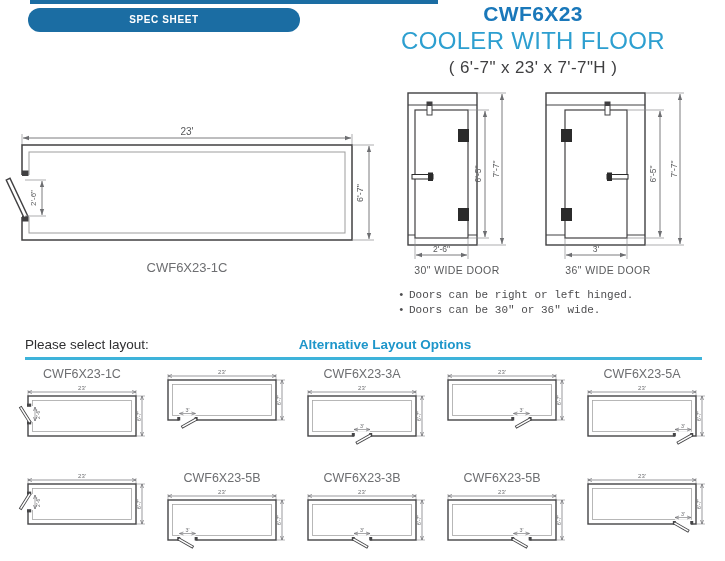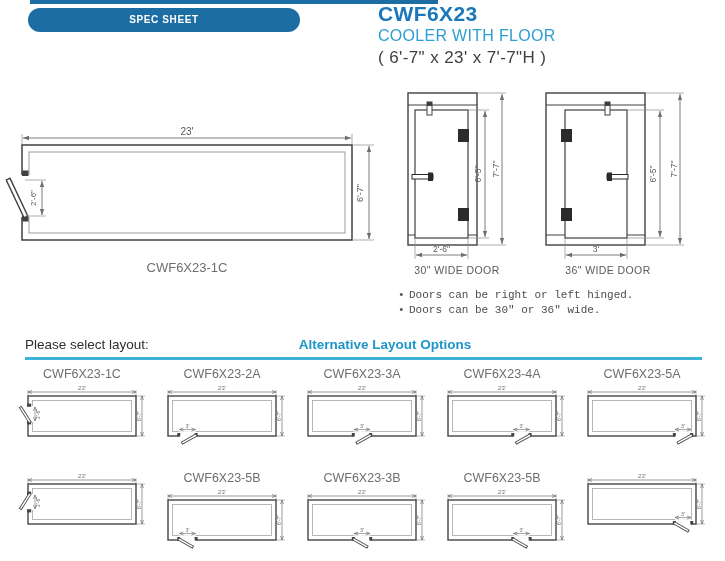--- a/index.html
+++ b/index.html
@@ -7,23 +7,23 @@
     position:relative;width:725px;height:561px;background:#fff;overflow:hidden;
     font-family:"Liberation Sans",sans-serif;color:#414042;
   }
   
   #top-rule{position:absolute;left:30px;top:0;width:408px;height:4px;background:#1b6da3;}
   #spec-pill{
     position:absolute;left:28px;top:8px;width:272px;height:24px;border-radius:13px;
     background:#1b6da3;color:#fff;font-weight:bold;font-size:10px;letter-spacing:.6px;
     text-align:center;line-height:24px;
   }
-  #title-block{position:absolute;left:378px;top:2px;width:310px;}
+  #title-block{position:absolute;left:378px;top:2px;width:310px;text-align:center;}
   #title-model{font-size:21px;font-weight:bold;color:#1a78ba;letter-spacing:.4px;}
-  #title-product{font-size:16px;color:#2d9fd0;margin-top:1px;letter-spacing:.3px;}
+  #title-product{font-size:24px;color:#2d9fd0;margin-top:1px;letter-spacing:.3px;}
   #title-dims{font-size:17px;color:#3f3f41;margin-top:3px;letter-spacing:.4px;}
   
   svg{display:block;}
   svg text{font-family:"Liberation Sans",sans-serif;}
   #plan-svg{position:absolute;left:0;top:125px;}
   #door1-svg{position:absolute;left:395px;top:85px;}
   #door2-svg{position:absolute;left:528px;top:85px;}
   
   #notes{position:absolute;left:398px;top:288px;margin:0;padding:0;list-style:none;font-family:Liberation Mono, monospace;}
   #notes li{font-size:11px;color:#4d4d4f;line-height:15px;padding-left:11px;position:relative;}
@@ -197,21 +197,20 @@
           <rect x="15" y="39.2" width="4.2" height="3.2" fill="#454547"></rect>
           <line x1="17.5" y1="39.5" x2="9" y2="26" stroke="#454547" stroke-width="3.2" stroke-linecap="square"></line>
           <line x1="17.5" y1="39.5" x2="9" y2="26" stroke="#fff" stroke-width="1.5" stroke-linecap="square"></line>
           <line x1="23" y1="25" x2="23" y2="39" stroke="#6e6f72" stroke-width="0.6"></line>
           <path d="M23,25 l-1.5,4 M23,25 l1.5,4" stroke="#6e6f72" stroke-width="0.7" fill="none"></path>
           <path d="M23,39 l1.5,-4 M23,39 l-1.5,-4" stroke="#6e6f72" stroke-width="0.7" fill="none"></path>
           <text x="27.5" y="32" text-anchor="middle" font-size="5" fill="#6e6f72" transform="rotate(-90 27.5 32)">2'-6"</text>
         </svg>
       </div>
       <div class="thumb">
-        <div class="thumb-label">CWF6X23-2A</div>
         <svg width="140" height="64" viewBox="0 0 140 64">
           <line x1="16" y1="14" x2="16" y2="8" stroke="#6e6f72" stroke-width="0.5"></line>
           <line x1="124" y1="14" x2="124" y2="8" stroke="#6e6f72" stroke-width="0.5"></line>
           <line x1="16" y1="10" x2="124" y2="10" stroke="#6e6f72" stroke-width="0.7"></line>
           <path d="M16,10 l4,1.5 M16,10 l4,-1.5" stroke="#6e6f72" stroke-width="0.7" fill="none"></path>
           <path d="M124,10 l-4,-1.5 M124,10 l-4,1.5" stroke="#6e6f72" stroke-width="0.7" fill="none"></path>
           <text x="70" y="8" text-anchor="middle" font-size="6" fill="#6e6f72">23'</text>
           <rect x="16" y="14" width="108" height="40" fill="#fff" stroke="#454547" stroke-width="1.4"></rect>
           <rect x="20.5" y="18.5" width="99" height="31" fill="none" stroke="#a6a6a6" stroke-width="0.8"></rect>
           <line x1="124" y1="14" x2="133" y2="14" stroke="#6e6f72" stroke-width="0.5"></line>
@@ -253,21 +252,20 @@
           <rect x="77.2" y="51" width="3" height="3.4" fill="#454547"></rect>
           <line x1="62" y1="47.5" x2="78" y2="47.5" stroke="#6e6f72" stroke-width="0.6"></line>
           <path d="M62,47.5 l4,1.5 M62,47.5 l4,-1.5" stroke="#6e6f72" stroke-width="0.7" fill="none"></path>
           <path d="M78,47.5 l-4,-1.5 M78,47.5 l-4,1.5" stroke="#6e6f72" stroke-width="0.7" fill="none"></path>
           <text x="70" y="45.8" text-anchor="middle" font-size="5.3" fill="#6e6f72">3'</text>
           <line x1="78" y1="53.5" x2="65.5" y2="60.5" stroke="#454547" stroke-width="3.2" stroke-linecap="square"></line>
           <line x1="78" y1="53.5" x2="65.5" y2="60.5" stroke="#fff" stroke-width="1.5" stroke-linecap="square"></line>
         </svg>
       </div>
       <div class="thumb">
-        <div class="thumb-label">CWF6X23-4A</div>
         <svg width="140" height="64" viewBox="0 0 140 64">
           <line x1="16" y1="14" x2="16" y2="8" stroke="#6e6f72" stroke-width="0.5"></line>
           <line x1="124" y1="14" x2="124" y2="8" stroke="#6e6f72" stroke-width="0.5"></line>
           <line x1="16" y1="10" x2="124" y2="10" stroke="#6e6f72" stroke-width="0.7"></line>
           <path d="M16,10 l4,1.5 M16,10 l4,-1.5" stroke="#6e6f72" stroke-width="0.7" fill="none"></path>
           <path d="M124,10 l-4,-1.5 M124,10 l-4,1.5" stroke="#6e6f72" stroke-width="0.7" fill="none"></path>
           <text x="70" y="8" text-anchor="middle" font-size="6" fill="#6e6f72">23'</text>
           <rect x="16" y="14" width="108" height="40" fill="#fff" stroke="#454547" stroke-width="1.4"></rect>
           <rect x="20.5" y="18.5" width="99" height="31" fill="none" stroke="#a6a6a6" stroke-width="0.8"></rect>
           <line x1="124" y1="14" x2="133" y2="14" stroke="#6e6f72" stroke-width="0.5"></line>

